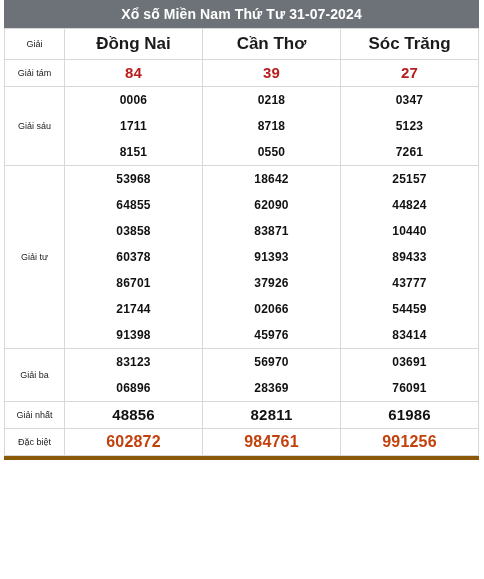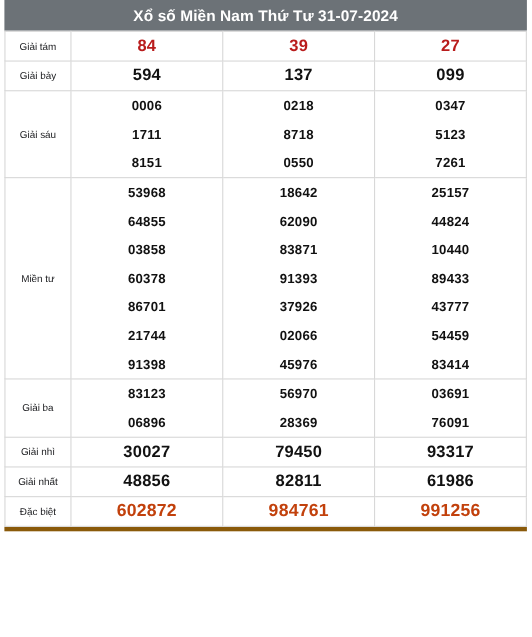--- a/index.html
+++ b/index.html
@@ -116,51 +116,51 @@
 
     <table class="results">
       <colgroup>
         <col class="c-label">
         <col class="c-prov">
         <col class="c-prov">
         <col class="c-prov">
       </colgroup>
       <tbody id="table-body">
           <tr>
+            <td class="prize-label">Giải</td>
+            <td class="province-head">Đồng Nai</td>
+            <td class="province-head">Cần Thơ</td>
+            <td class="province-head">Sóc Trăng</td>
+          </tr>
+          <tr>
             <td class="prize-label">Giải tám</td>
             <td class="num-cell highlight">84</td>
             <td class="num-cell highlight">39</td>
             <td class="num-cell highlight">27</td>
           </tr>
           <tr>
-            <td class="prize-label">Giải bảy</td>
-            <td class="num-cell">594</td>
-            <td class="num-cell">137</td>
-            <td class="num-cell">099</td>
-          </tr>
-          <tr>
             <td class="prize-label">Giải sáu</td>
             <td class="stack-cell">
               <div class="num-line">0006</div>
               <div class="num-line">1711</div>
               <div class="num-line">8151</div>
             </td>
             <td class="stack-cell">
               <div class="num-line">0218</div>
               <div class="num-line">8718</div>
               <div class="num-line">0550</div>
             </td>
             <td class="stack-cell">
               <div class="num-line">0347</div>
               <div class="num-line">5123</div>
               <div class="num-line">7261</div>
             </td>
           </tr>
           <tr>
-            <td class="prize-label">Miền tư</td>
+            <td class="prize-label">Giải tư</td>
             <td class="stack-cell">
               <div class="num-line">53968</div>
               <div class="num-line">64855</div>
               <div class="num-line">03858</div>
               <div class="num-line">60378</div>
               <div class="num-line">86701</div>
               <div class="num-line">21744</div>
               <div class="num-line">91398</div>
             </td>
             <td class="stack-cell">
@@ -191,26 +191,20 @@
             <td class="stack-cell">
               <div class="num-line">56970</div>
               <div class="num-line">28369</div>
             </td>
             <td class="stack-cell">
               <div class="num-line">03691</div>
               <div class="num-line">76091</div>
             </td>
           </tr>
           <tr>
-            <td class="prize-label">Giải nhì</td>
-            <td class="num-cell">30027</td>
-            <td class="num-cell">79450</td>
-            <td class="num-cell">93317</td>
-          </tr>
-          <tr>
             <td class="prize-label">Giải nhất</td>
             <td class="num-cell">48856</td>
             <td class="num-cell">82811</td>
             <td class="num-cell">61986</td>
           </tr>
           <tr>
             <td class="prize-label">Đặc biệt</td>
             <td class="num-cell special">602872</td>
             <td class="num-cell special">984761</td>
             <td class="num-cell special">991256</td>

